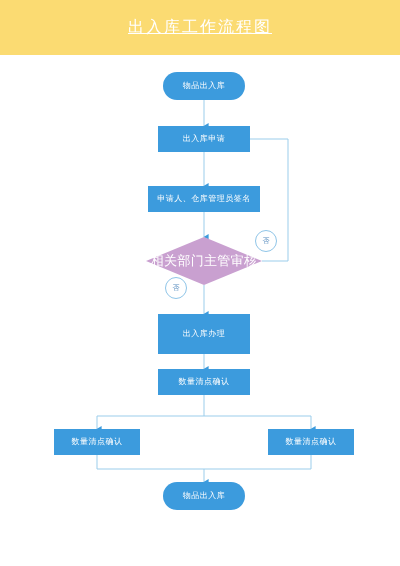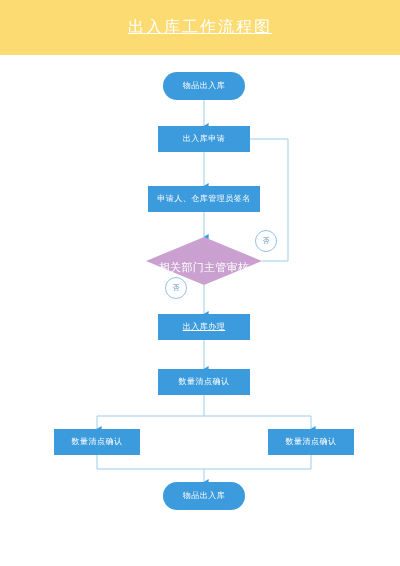--- a/index.html
+++ b/index.html
@@ -86,28 +86,28 @@
     background: #3c9bdd;
     font-size: 8px;
     letter-spacing: 0.5px;
   }
   .node-decision-wrap {
     position: absolute;
   }
   .node-decision-label {
     position: absolute;
     left: 0;
-    top: 6px;
+    top: 0;
     width: 100%;
     height: 100%;
     display: flex;
     align-items: center;
     justify-content: center;
     color: #ffffff;
-    font-size: 11px;
+    font-size: 13px;
     letter-spacing: 0.3px;
     white-space: nowrap;
   }
 
   
   .edge-label {
     position: absolute;
     width: 22px;
     height: 22px;
     border-radius: 50%;
@@ -188,21 +188,21 @@
     </div>
 
     <div class="edge-label" style="left:255px; top:175px;">
       <span>否</span>
     </div>
 
     <div class="edge-label" style="left:165px; top:222px;">
       <span>否</span>
     </div>
 
-    <div class="node node-process" style="left:158px; top:259px; width:92px; height:26px;text-decoration:underline;">
+    <div class="node node-process" style="left:158px; top:259px; width:92px; height:40px;">
       <span>出入库办理</span>
     </div>
 
     <div class="node node-process" style="left:158px; top:314px; width:92px; height:26px;">
       <span>数量清点确认</span>
     </div>
 
     <div class="node node-process" style="left:54px; top:374px; width:86px; height:26px;">
       <span>数量清点确认</span>
     </div>

